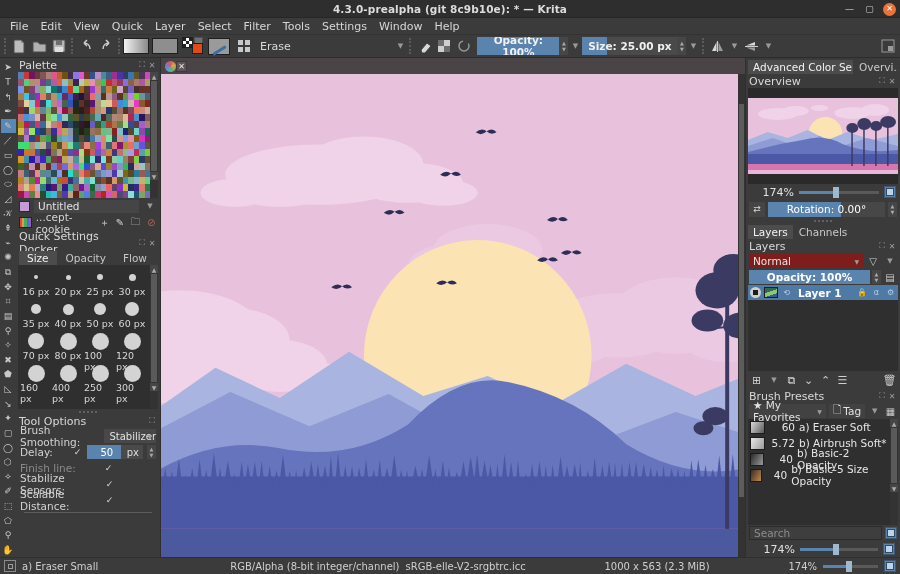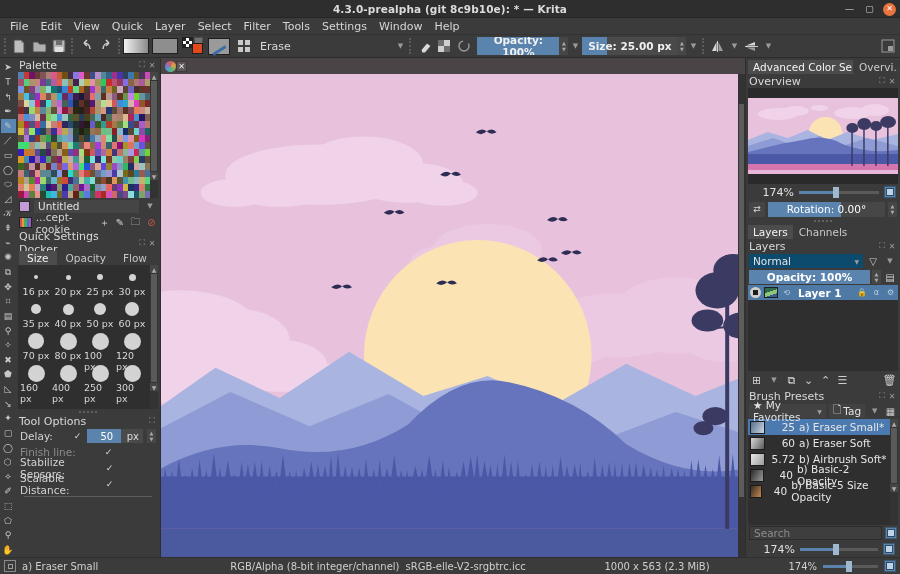--- a/index.html
+++ b/index.html
@@ -160,21 +160,21 @@
   .zoom-btn { width: 12px; height: 12px; background: #5a84ad; border: 1px solid #3d5a76;
               display: flex; align-items: center; justify-content: center; }
   .rot-row { height: 18px; display: flex; align-items: center; gap: 3px; padding: 0 3px; }
   .rot-icon { width: 16px; height: 15px; background: #454545; display: flex; align-items: center;
               justify-content: center; color: #d6d6d6; font-size: 9px; }
   .rot-field { flex: 1 1 auto; height: 15px; background: #474747; position: relative; overflow: hidden;
                display: flex; align-items: center; }
   .rot-field .fill { position: absolute; left: 0; top: 0; bottom: 0; width: 62%; background: #5a84ad; }
   .rot-field .v { position: relative; width: 100%; text-align: center; font-size: 10.5px; color: #fff; }
   .blend-row { height: 16px; display: flex; align-items: center; gap: 3px; padding: 0 3px; }
-  .blend-combo { flex: 1 1 auto; height: 14px; background: #0c4a6e; font-size: 10.5px; color: #e4e4e4;
+  .blend-combo { flex: 1 1 auto; height: 14px; background: #7f1d1d; font-size: 10.5px; color: #e4e4e4;
                  display: flex; align-items: center; padding-left: 4px; position: relative; }
   .blend-combo .ar { position: absolute; right: 4px; font-size: 6px; color: #9e9e9e; }
   .opacity-row { height: 16px; display: flex; align-items: center; gap: 2px; padding: 0 3px; }
   .op-field { flex: 1 1 auto; height: 14px; background: #5a84ad; display: flex; align-items: center;
               justify-content: center; font-size: 10.5px; color: #fff; font-weight: bold; }
   .layerlist { flex: 0 0 auto; height: 86px; background: #2f2f2f; margin: 0 2px; }
   .layer-row { height: 15px; display: flex; align-items: center; gap: 3px; padding: 0 2px; background: #4f7aa6; }
   .eye { width: 11px; height: 11px; border-radius: 50%;
          background: radial-gradient(circle at 50% 50%, #1d1d1d 0 38%, #cfcfcf 38% 100%); }
   .layer-thumb { width: 14px; height: 11px; border: 1px solid #1f1f1f;
@@ -946,20 +946,28 @@
       <div class="splitter">
           <i></i>
         </div>
 
       <div class="topt">
         <div class="dock-head">
           <span class="t">Tool Options</span>
           <span class="hbtn">⛶</span>
         </div>
 
+        <div class="opt-row">
+          <span class="opt-lbl">Brush Smoothing:</span>
+          <span class="opt-spacer"></span>
+          <span class="opt-combo">
+            <span>Stabilizer</span>
+            <span class="ar">▼</span>
+          </span>
+        </div>
 
 
         <div class="opt-row">
           <span class="opt-lbl">Delay:</span>
           <span class="opt-spacer"></span>
           <span class="chk-mark">✓</span>
           <span class="opt-field">
             <span class="fill" style="width:60%"></span>
             <span class="v">50</span>
             <span class="u">px</span>
@@ -1484,25 +1492,20 @@
         <span class="tag-btn">
           <span>🗋</span>
           <span>Tag</span>
         </span>
         <span class="combo-arrow">▼</span>
         <span class="mini-btn">▦</span>
       </div>
 
       <div class="bp-list">
         <div class="bp-items" id="bplist">
-            <div class="bp-item sel">
-              <span class="bp-thumb" style="background: linear-gradient(120deg, rgb(85, 112, 143), rgb(207, 216, 226));"></span>
-              <span class="bp-sz">25</span>
-              <span class="bp-nm">a) Eraser Small*</span>
-            </div>
             <div class="bp-item">
               <span class="bp-thumb" style="background: linear-gradient(120deg, rgb(216, 216, 216), rgb(90, 90, 90));"></span>
               <span class="bp-sz">60</span>
               <span class="bp-nm">a) Eraser Soft</span>
             </div>
             <div class="bp-item">
               <span class="bp-thumb" style="background: linear-gradient(120deg, rgb(232, 232, 232), rgb(154, 154, 154));"></span>
               <span class="bp-sz">5.72</span>
               <span class="bp-nm">b) Airbrush Soft*</span>
             </div>

